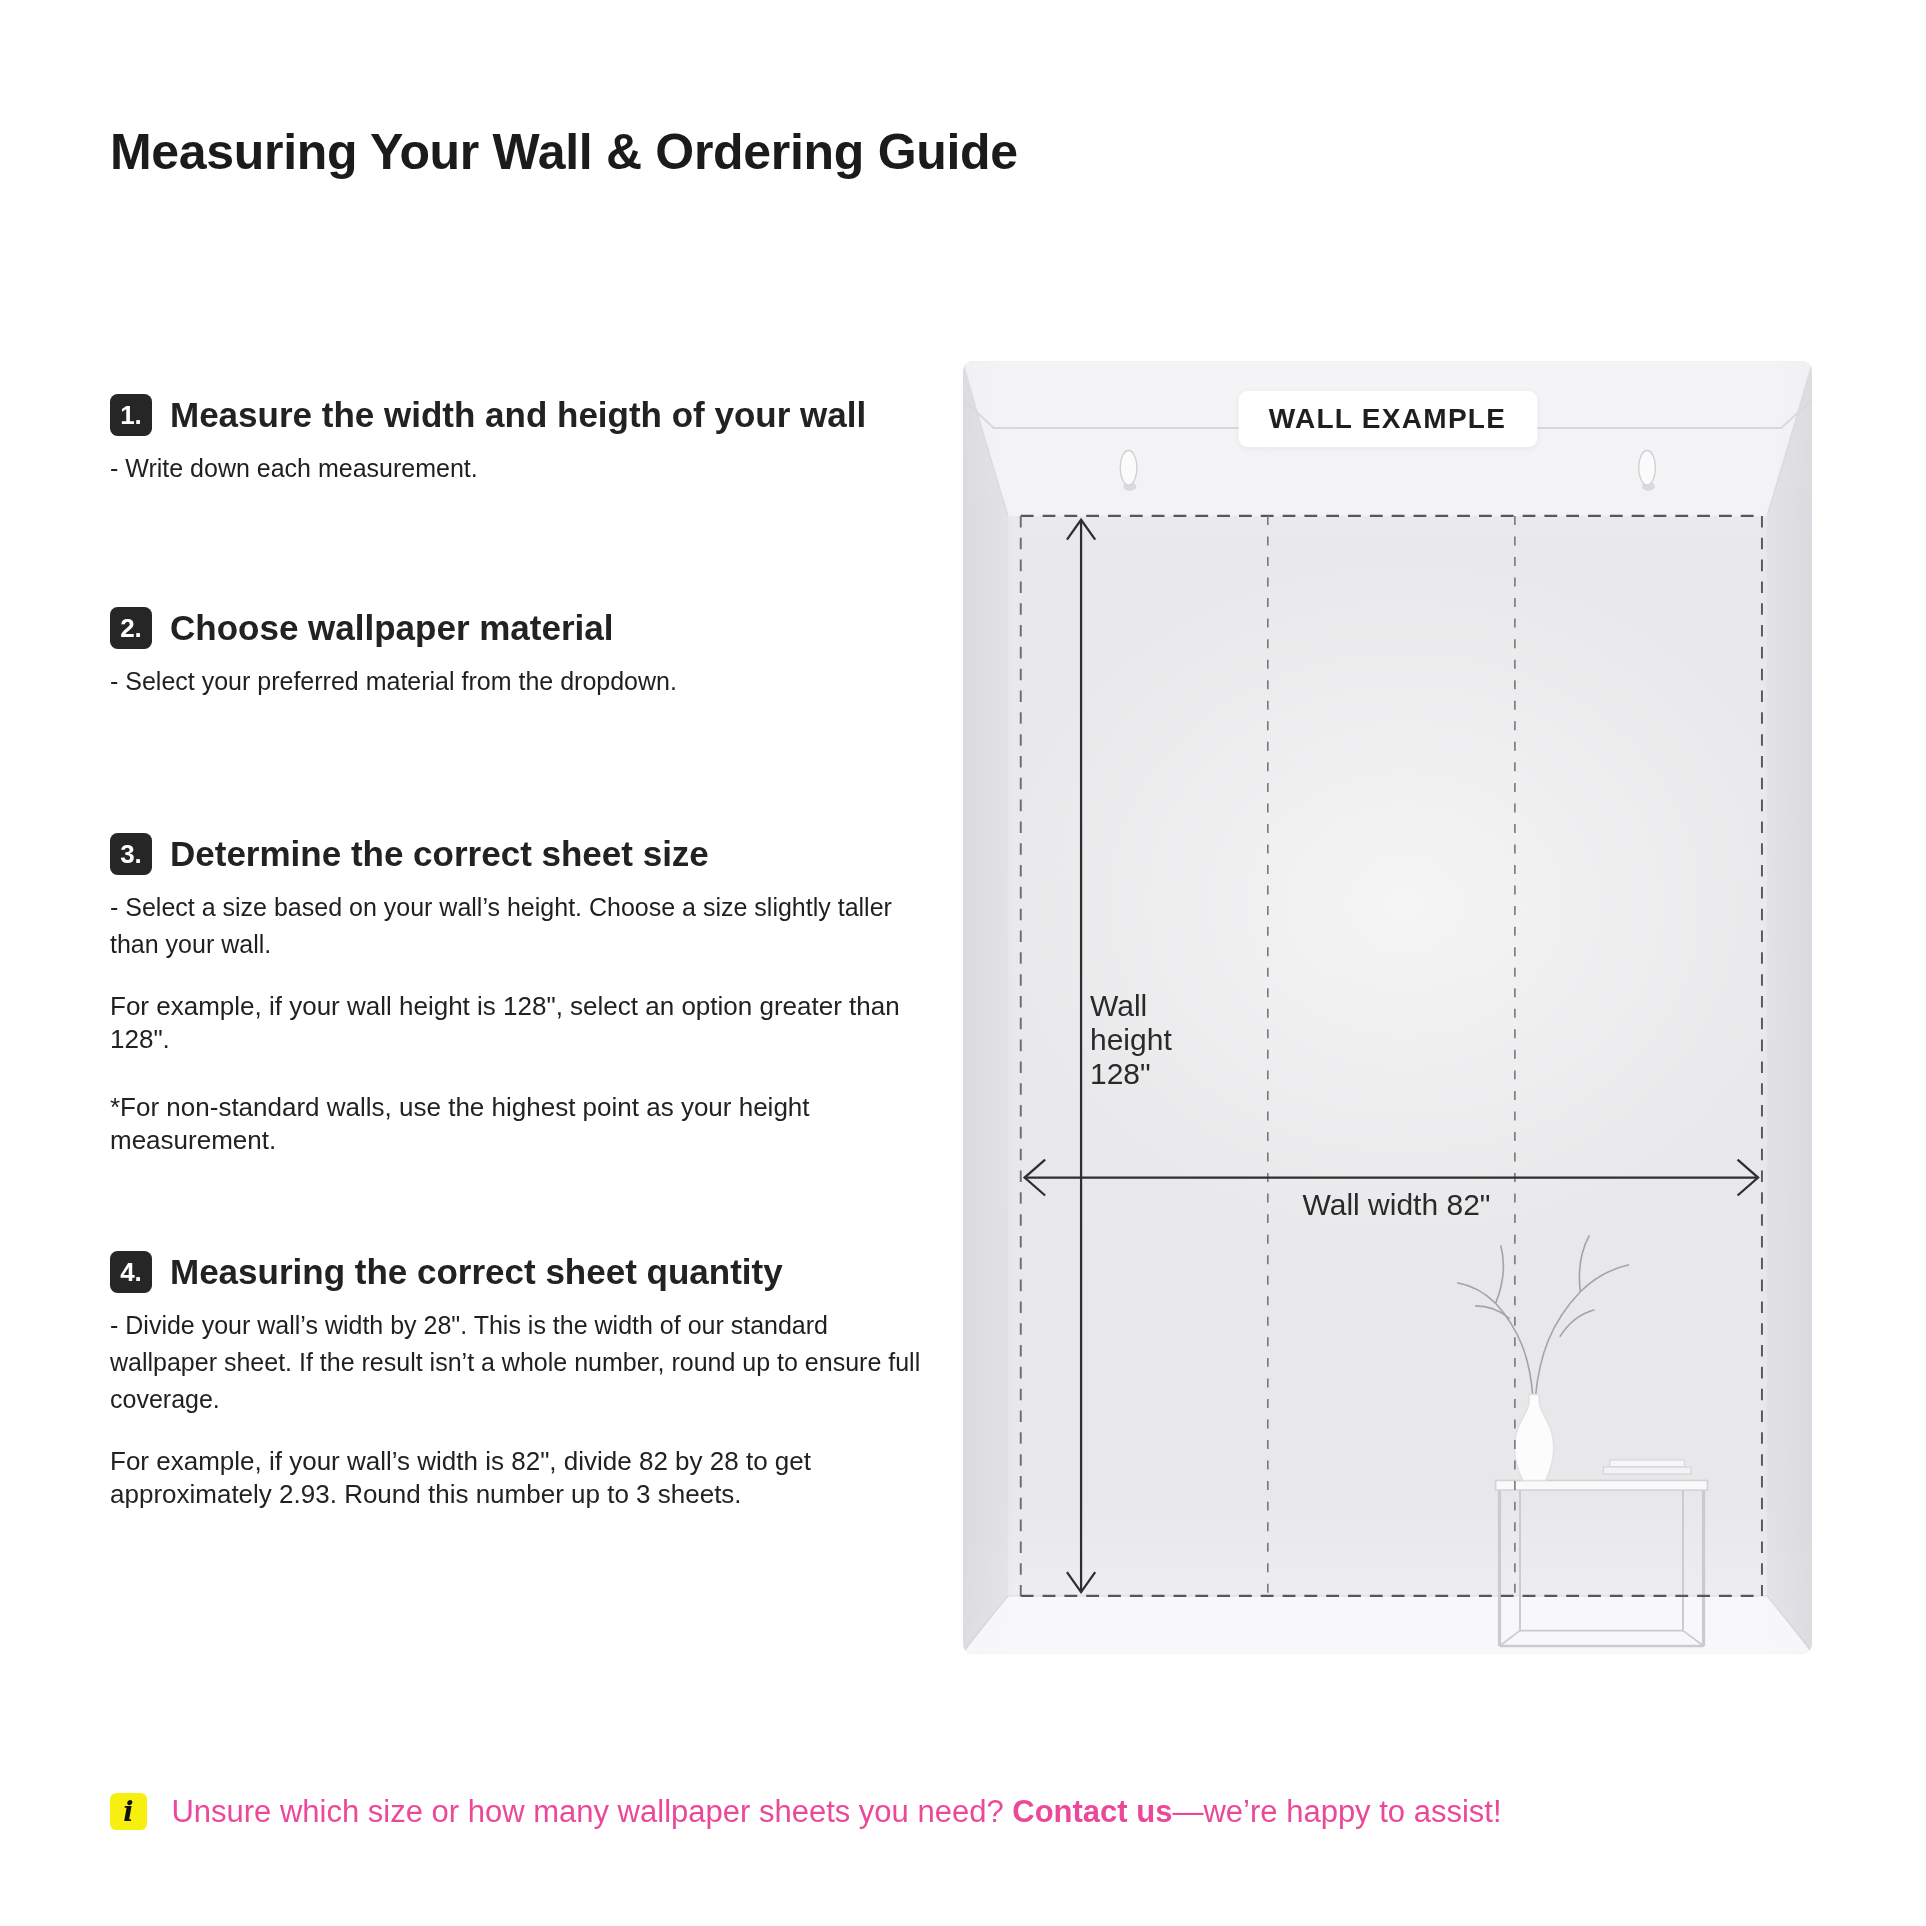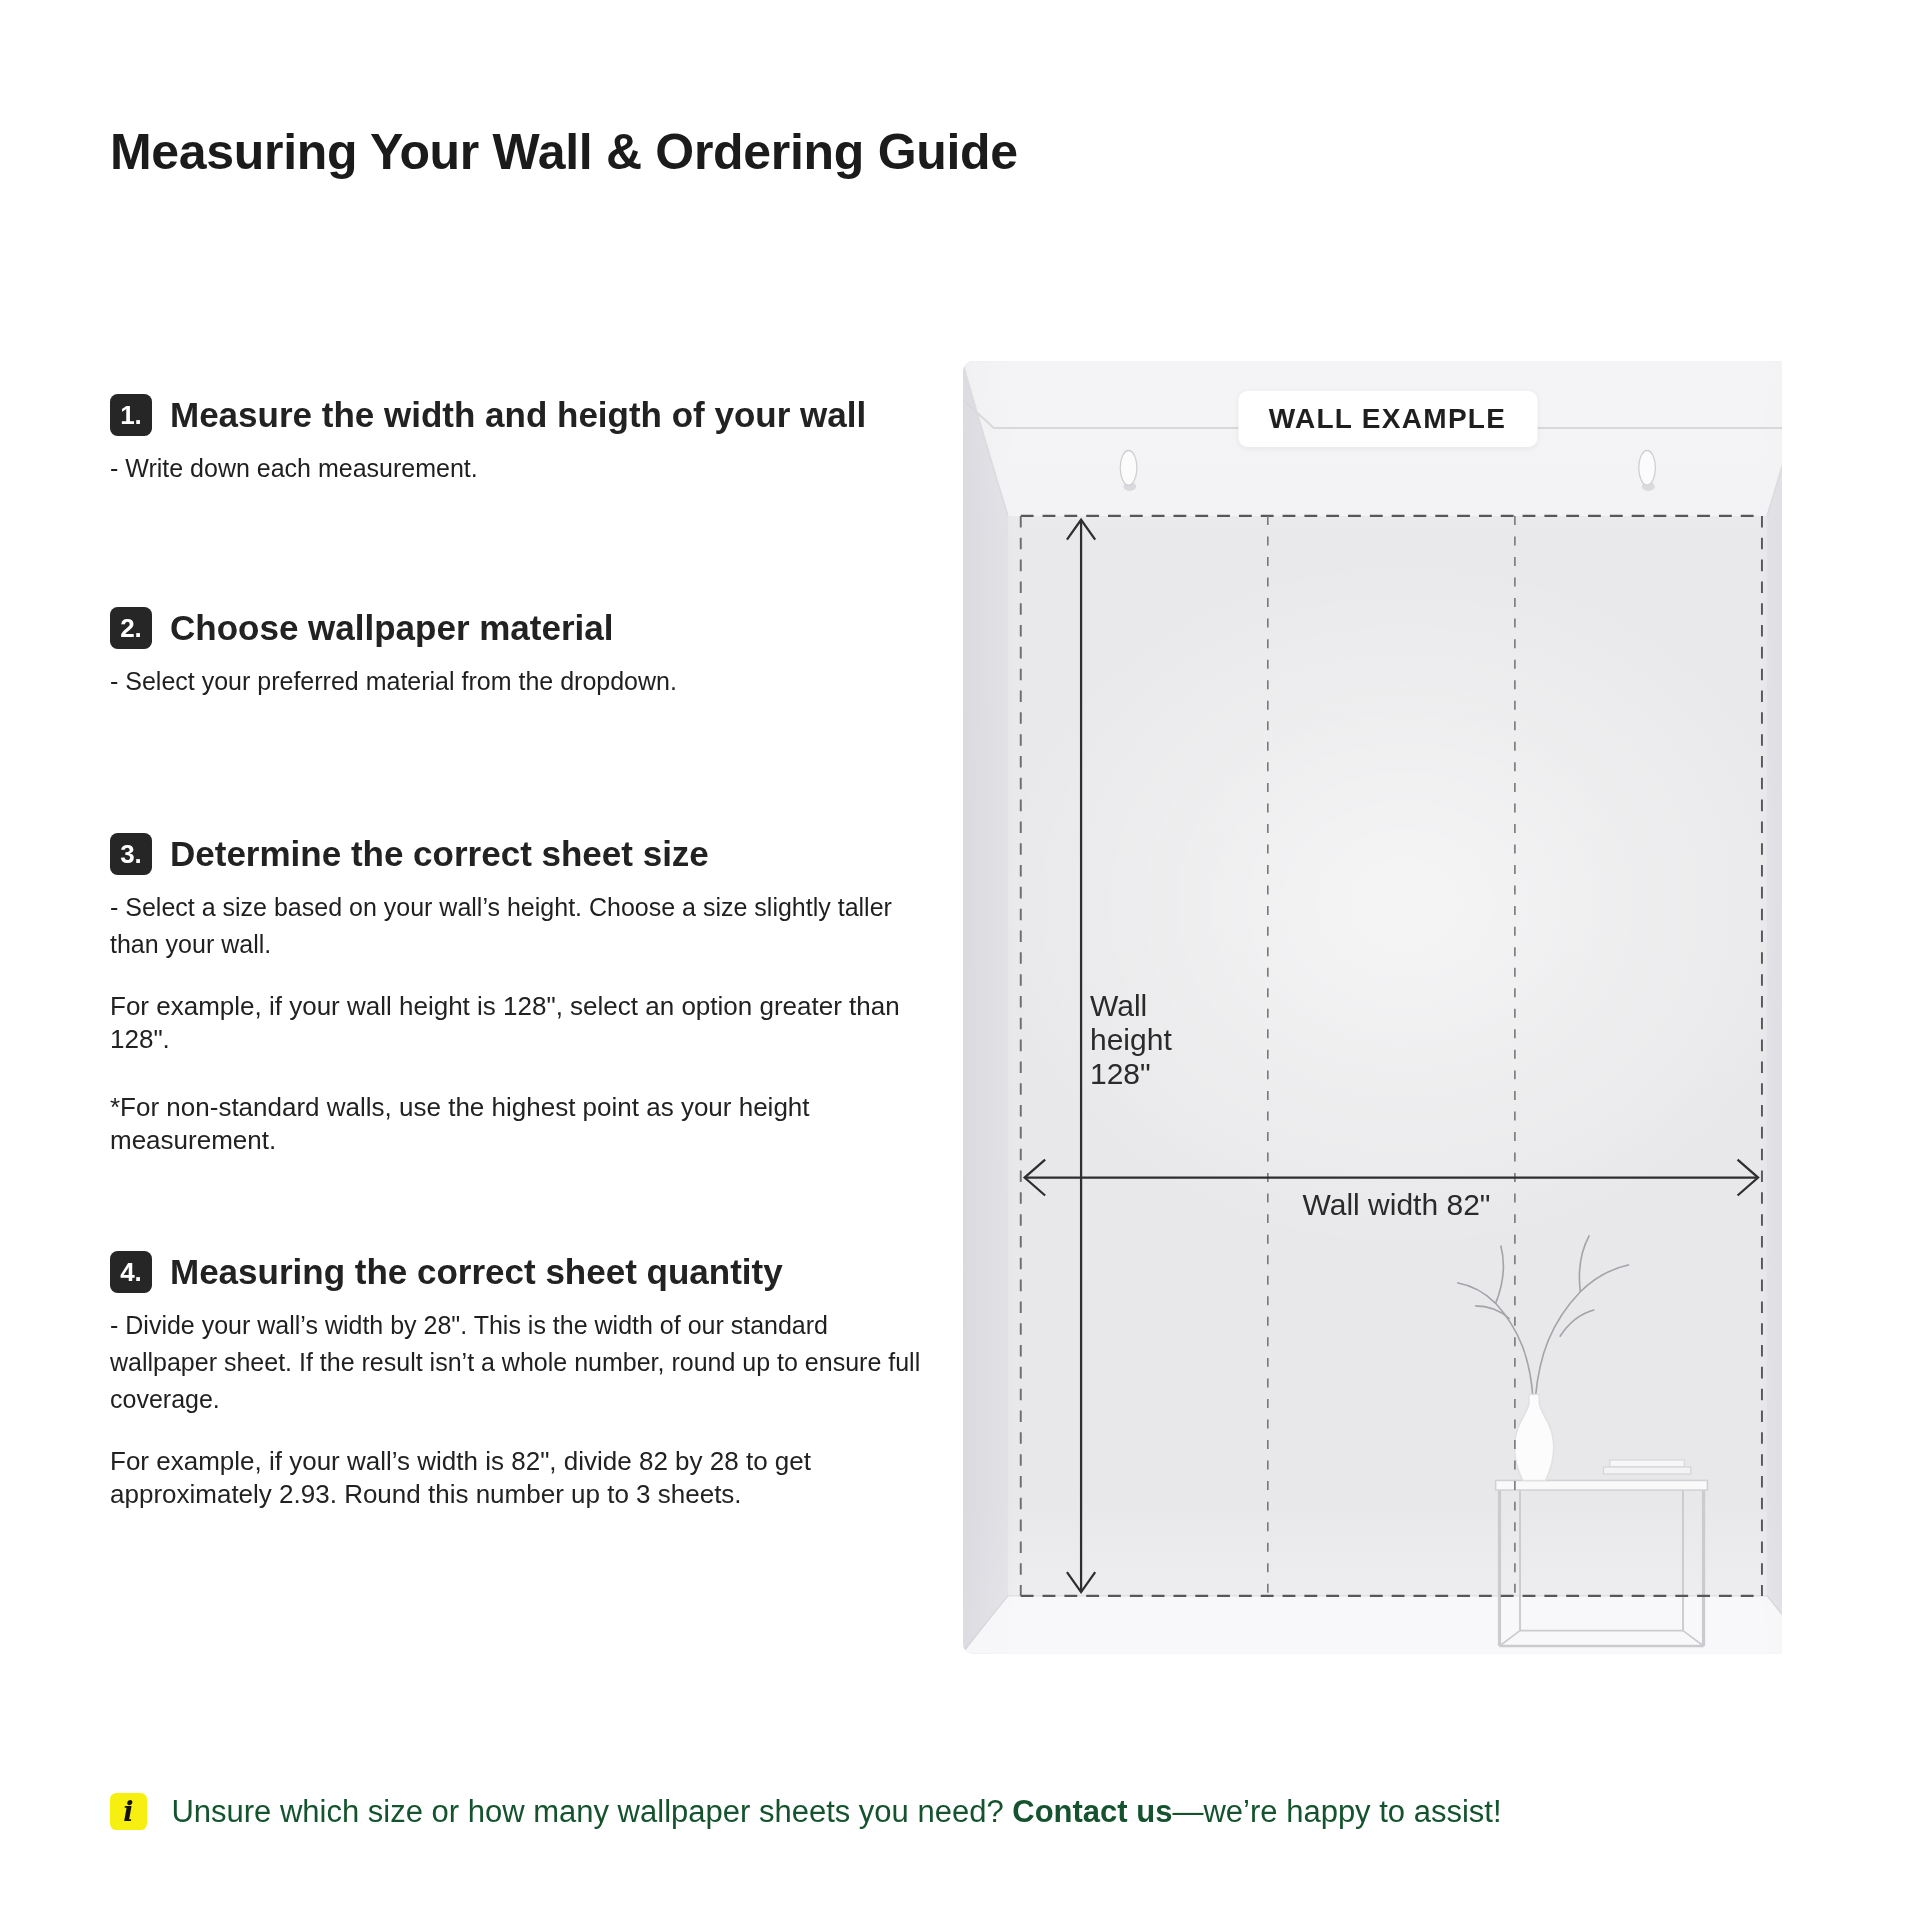--- a/index.html
+++ b/index.html
@@ -1,16 +1,16 @@
 <!DOCTYPE html>
 <html style="font-size:10.3px"><head>
 <meta charset="utf-8">
 <style>
   html,body{margin:0;padding:0;background:#ffffff;}
-  .page{position:relative;width:1782px;height:1926px;background:#ffffff;
+  .page{position:relative;width:1926px;height:1926px;background:#ffffff;
         font-family:"Liberation Sans",sans-serif;color:#1e1e1e;overflow:hidden;}
 
   
   .page-title{position:absolute;left:110px;top:89px;font-size:50px;font-weight:700;
               color:#1b1b1b;letter-spacing:-0.3px;}
   .intro{position:absolute;left:110px;top:209px;width:1721px;font-size:32px;
          line-height:48px;color:#1d1d1d;}
   .step{position:absolute;left:110px;width:828px;}
   .step-head{display:flex;align-items:center;gap:18px;font-size:35px;font-weight:700;color:#222;}
   .badge{flex:0 0 auto;width:42px;height:42px;background:#262626;color:#ffffff;border-radius:7.7px;
@@ -35,21 +35,21 @@
       box-shadow:0 1.9px 6.4px rgba(0,0,0,.05);}
   .height-label{position:absolute;left:127px;top:628px;font-size:30px;line-height:34px;color:#2a2a2a;}
   .width-label{position:absolute;left:50%;top:827px;transform:translateX(calc(-50% + 9px));
       font-size:30px;color:#2a2a2a;white-space:nowrap;}
 
   
   .footer{position:absolute;left:110px;top:1793px;display:flex;align-items:center;gap:24.4px;}
   .info-icon{width:37px;height:37px;background:#f7ef0f;border-radius:6.4px;
       display:flex;align-items:center;justify-content:center;
       font-family:"DejaVu Serif",serif;font-style:italic;font-weight:700;font-size:27px;color:#101010;}
-  .footer-text{font-size:31px;color:#14532d;}
+  .footer-text{font-size:31px;color:#ec4899;}
   .footer-text b{font-weight:700;}
 </style>
 </head>
 <body>
 
 <div class="page">
 
   <h1 class="page-title">Measuring Your Wall &amp; Ordering Guide</h1>
 
 

